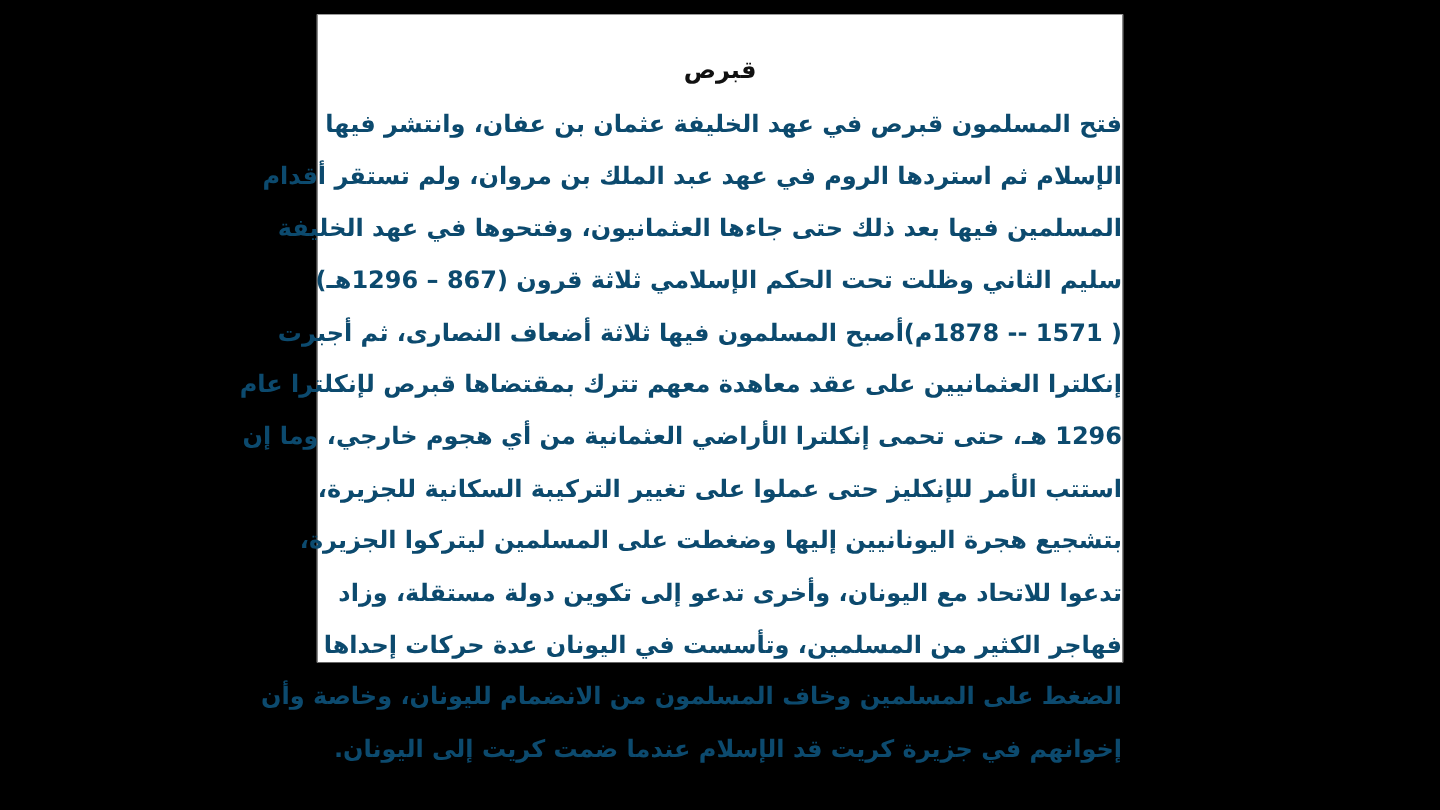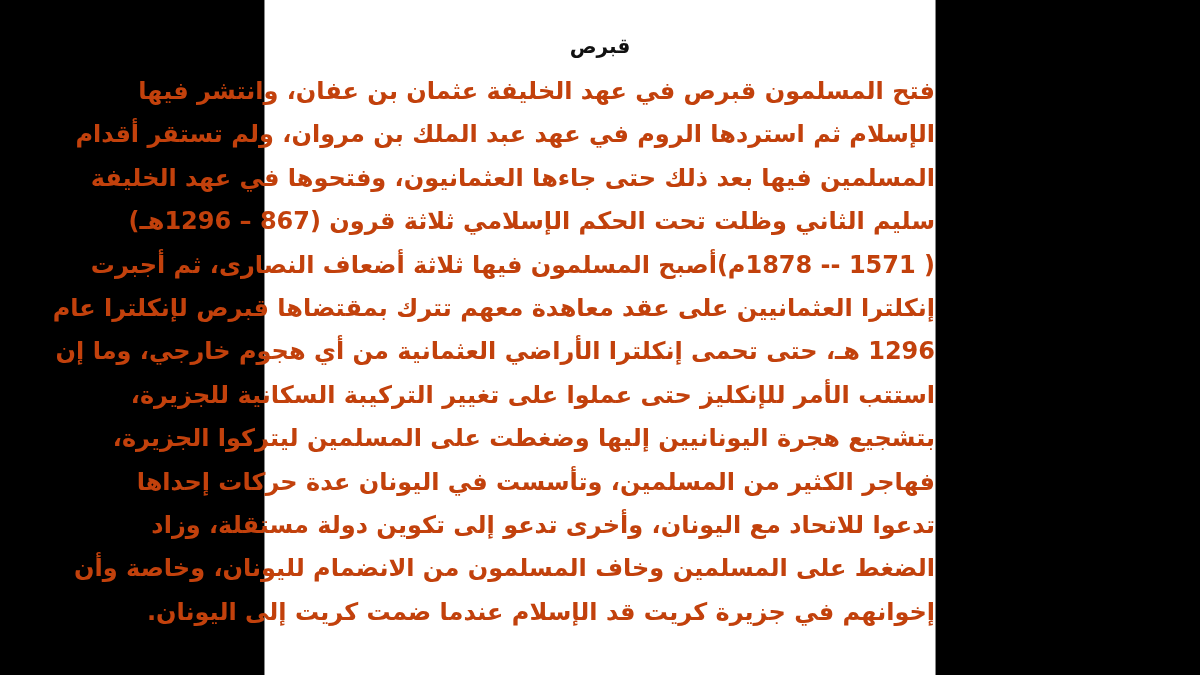--- a/index.html
+++ b/index.html
@@ -6,23 +6,23 @@
       margin: 0;
       padding: 0;
       width: 1200px;
       height: 675px;
       background: #000000;
       overflow: hidden;
     }
     .page {
       position: absolute;
       left: 264px;
-      top: 0;
+      top: 12px;
       width: 672px;
-      height: 675px;
+      height: 540px;
       background: #ffffff;
       box-sizing: border-box;
       border-left: 1px solid #888;
       border-right: 1px solid #888;
     }
     .title {
       position: absolute;
       left: 0;
       right: 0;
       top: 30px;
@@ -38,22 +38,22 @@
       position: absolute;
       left: 0;
       right: 0;
       top: 70px;
     }
     .line {
       direction: rtl;
       text-align: center;
       font-family: "DejaVu Sans", sans-serif;
       font-weight: bold;
-      font-size: 24px;
-      color: #c2410c;
+      font-size: 20px;
+      color: #0c4a6e;
       height: 43.4px;
       line-height: 43.4px;
       white-space: nowrap;
       letter-spacing: -0.3px;
       margin-left: 41px;
     }
   </style>
 </head>
 <body>
 
@@ -62,18 +62,18 @@
   <div class="body-text">
     <div class="line">فتح المسلمون قبرص في عهد الخليفة عثمان بن عفان، وانتشر فيها</div>
     <div class="line">الإسلام ثم استردها الروم في عهد عبد الملك بن مروان، ولم تستقر أقدام</div>
     <div class="line">المسلمين فيها بعد ذلك حتى جاءها العثمانيون، وفتحوها في عهد الخليفة</div>
     <div class="line">سليم الثاني وظلت تحت الحكم الإسلامي ثلاثة قرون (867 – 1296هـ)</div>
     <div class="line">( 1571 -- 1878م)أصبح المسلمون فيها ثلاثة أضعاف النصارى، ثم أجبرت</div>
     <div class="line">إنكلترا العثمانيين على عقد معاهدة معهم تترك بمقتضاها قبرص لإنكلترا عام</div>
     <div class="line">1296 هـ، حتى تحمى إنكلترا الأراضي العثمانية من أي هجوم خارجي، وما إن</div>
     <div class="line">استتب الأمر للإنكليز حتى عملوا على تغيير التركيبة السكانية للجزيرة،</div>
     <div class="line">بتشجيع هجرة اليونانيين إليها وضغطت على المسلمين ليتركوا الجزيرة،</div>
+    <div class="line">تدعوا للاتحاد مع اليونان، وأخرى تدعو إلى تكوين دولة مستقلة، وزاد</div>
     <div class="line">فهاجر الكثير من المسلمين، وتأسست في اليونان عدة حركات إحداها</div>
-    <div class="line">تدعوا للاتحاد مع اليونان، وأخرى تدعو إلى تكوين دولة مستقلة، وزاد</div>
     <div class="line">الضغط على المسلمين وخاف المسلمون من الانضمام لليونان، وخاصة وأن</div>
     <div class="line">إخوانهم في جزيرة كريت قد الإسلام عندما ضمت كريت إلى اليونان.</div>
   </div>
 </div>
 
 </body></html>

